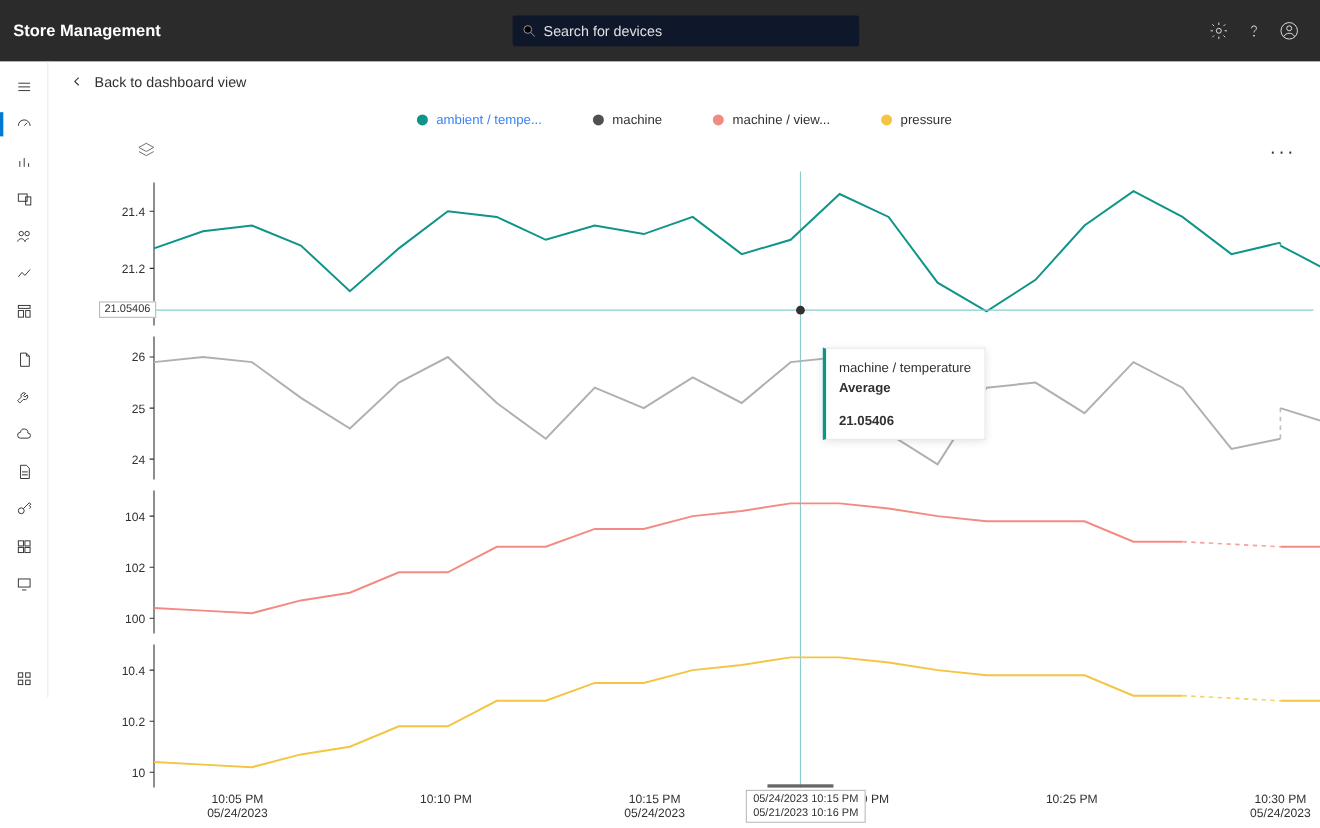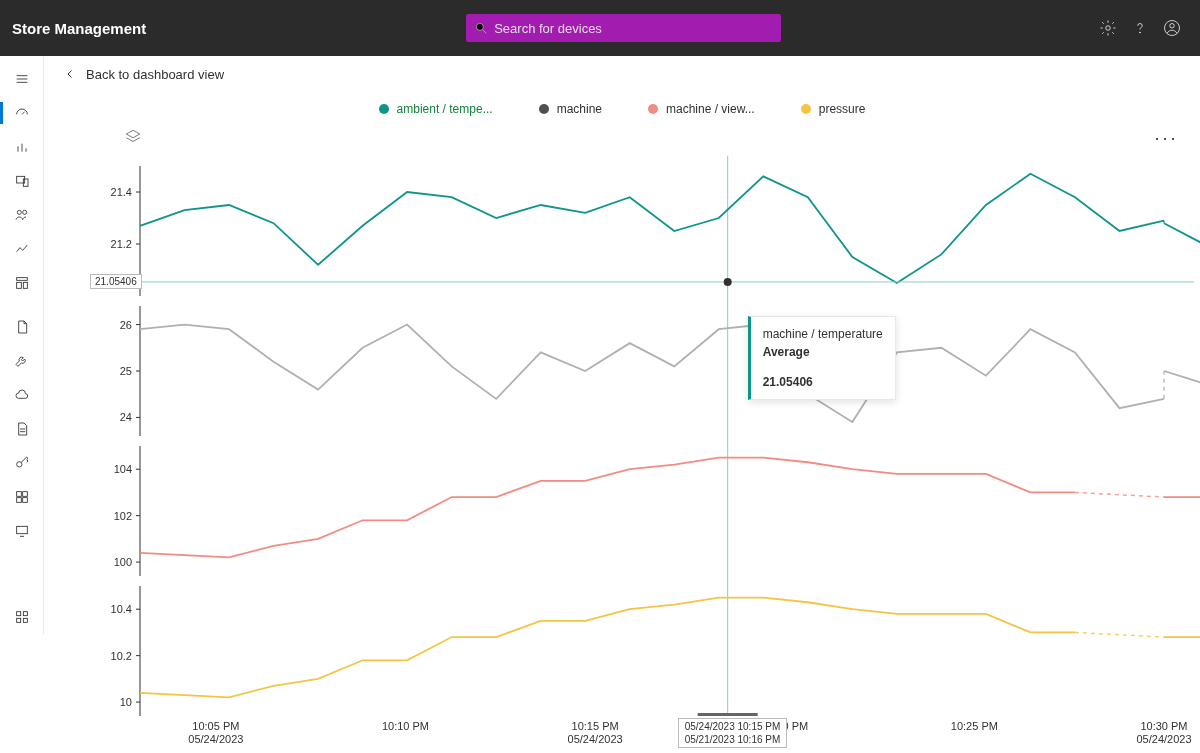--- a/index.html
+++ b/index.html
@@ -1,40 +1,40 @@
 <!DOCTYPE html>
 <html><head>
 <meta charset="utf-8">
 <style>
 * { box-sizing: border-box; margin: 0; padding: 0; }
 body { font-family: "Segoe UI", Arial, sans-serif; font-size: 13px; color: #323130; width: 1200px; height: 753px; overflow: hidden; background: #fff; }
 
 .topbar { height: 56px; background: #2b2b2b; color: #fff; display: flex; align-items: center; padding: 0 12px; }
 .topbar .title { font-size: 15px; font-weight: 600; }
-.topbar .search { margin-left: 320px; width: 315px; height: 28px; background: #a21caf; border-radius: 2px; display: flex; align-items: center; padding: 0 8px; color: #e0e0e0; }
+.topbar .search { margin-left: 320px; width: 315px; height: 28px; background: #0f172a; border-radius: 2px; display: flex; align-items: center; padding: 0 8px; color: #e0e0e0; }
 .topbar .search svg { width: 14px; height: 14px; margin-right: 6px; stroke: #e0e0e0; }
 .topbar .spacer { flex: 1; }
 .topbar .icon-btn { width: 32px; height: 32px; display: flex; align-items: center; justify-content: center; cursor: pointer; }
 .topbar .icon-btn svg { width: 18px; height: 18px; stroke: #fff; fill: none; }
 
 .body { display: flex; height: 578px; background: #fff; }
 .sidebar { width: 44px; border-right: 1px solid #e8e8e8; display: flex; flex-direction: column; align-items: center; padding-top: 6px; }
 .sidebar .sb-item { width: 44px; height: 34px; display: flex; align-items: center; justify-content: center; cursor: pointer; position: relative; }
 .sidebar .sb-item.active::before { content: ""; position: absolute; left: 0; top: 6px; bottom: 6px; width: 3px; background: #0078d4; }
 .sidebar .sb-item svg { width: 16px; height: 16px; stroke: #323130; fill: none; stroke-width: 1.3; }
 .sidebar .sb-spacer { flex: 1; }
 
 .main { flex: 1; display: flex; flex-direction: column; }
 .crumb { height: 36px; display: flex; align-items: center; padding: 0 20px; font-size: 13px; cursor: pointer; }
 .crumb svg { width: 12px; height: 12px; stroke: #323130; stroke-width: 2; fill: none; margin-right: 10px; }
 
 .legend { height: 34px; display: flex; align-items: center; justify-content: center; gap: 46px; }
 .legend .lg { display: flex; align-items: center; gap: 8px; font-size: 12px; cursor: pointer; }
 .legend .lg .dot { width: 10px; height: 10px; border-radius: 50%; }
-.legend .lg.sel { color: #15803d; }
+.legend .lg.sel { color: #3b82f6; }
 
 .chart-wrap { flex: 1; position: relative; padding: 6px 28px 30px 50px; }
 .chart-toolbar { position: absolute; left: 80px; top: 2px; cursor: pointer; }
 .chart-toolbar svg { width: 18px; height: 18px; stroke: #6e6e6e; fill: none; stroke-width: 1.2; }
 .chart-more { position: absolute; right: 22px; top: 2px; font-size: 18px; letter-spacing: 2px; cursor: pointer; }
 svg.plot { position: absolute; left: 0; top: 0; }
 .ytick { font-size: 11px; fill: #323130; text-anchor: end; }
 .xtick { font-size: 11px; fill: #323130; text-anchor: middle; }
 .axis { stroke: #323130; stroke-width: 1; }
 .yval-badge { position: absolute; left: 46px; background: #fff; border: 1px solid #bbb; padding: 1px 4px; font-size: 10px; }

